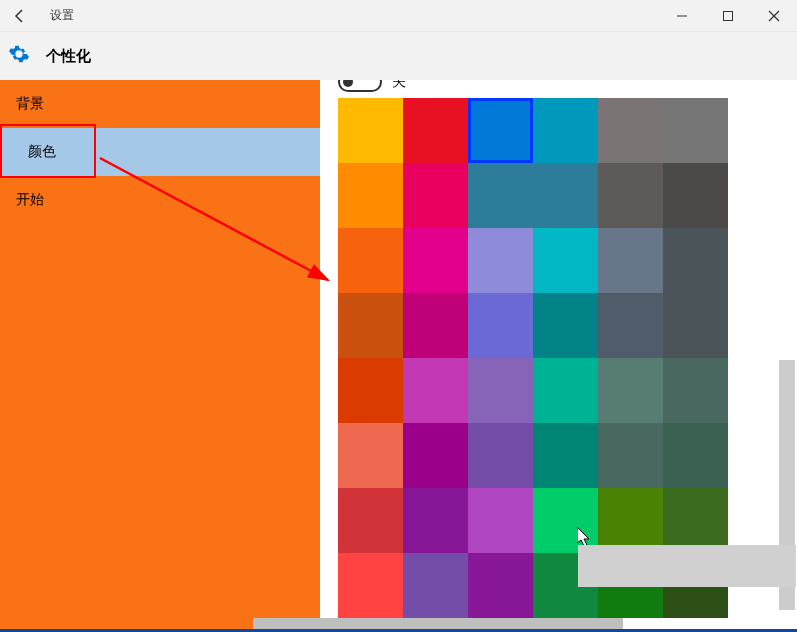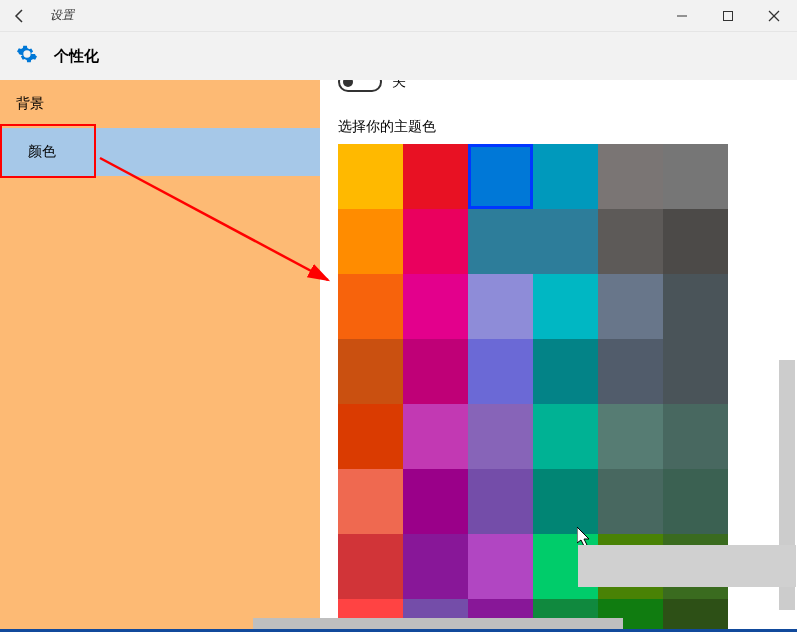--- a/index.html
+++ b/index.html
@@ -1,32 +1,32 @@
 <!DOCTYPE html>
 <html><head>
   <meta charset="utf-8">
   <style>
     * { margin: 0; padding: 0; box-sizing: border-box; font-family: 'Microsoft YaHei', 'Segoe UI', sans-serif; }
     body { width: 797px; height: 632px; background: #fff; overflow: hidden; position: relative; }
     
     .titlebar { height: 32px; display: flex; align-items: center; background: #f2f2f2; border-bottom: 1px solid #e5e5e5; }
     .back-btn { width: 40px; height: 32px; display: flex; align-items: center; justify-content: center; cursor: pointer; }
-    .title { font-size: 12px; color: #333; margin-left: 10px; font-style: italic; }
+    .title { font-size: 12px; color: #333; margin-left: 10px; }
     .window-controls { margin-left: auto; display: flex; }
     .win-btn { width: 46px; height: 32px; display: flex; align-items: center; justify-content: center; cursor: pointer; }
     
-    .header-row { height: 48px; display: flex; align-items: center; padding: 0 16px; background: #f2f2f2; }
+    .header-row { height: 48px; display: flex; align-items: center; padding: 0 8px; background: #f2f2f2; }
     .gear-icon { color: #0078d7; }
     .page-title { font-size: 15px; font-weight: 600; margin-left: 16px; color: #000; }
     .search-box { margin-left: auto; width: 300px; height: 30px; border: 1px solid #999; background: #fff; display: flex; align-items: center; padding: 0 8px; }
     .search-box input { border: none; outline: none; flex: 1; font-size: 13px; background: transparent; }
     .search-icon { color: #666; }
     
     .body-area { display: flex; height: calc(632px - 80px); background: #f2f2f2; position:relative; }
-    .sidebar { width: 320px; background: #fdba74; }
+    .sidebar { width: 320px; background: #f97316; }
     .sidebar-item { height: 48px; display: flex; align-items: center; padding-left: 16px; font-size: 14px; color: #000; cursor: pointer; }
     .sidebar-item.selected { background: #a6c8e8; padding-left: 28px; }
     
     .content { flex: 1; background: #fff; padding: 18px 0 0 18px; overflow: hidden; position: relative; }
     .toggle-remnant { position: absolute; top: -8px; left: 18px; display:flex; align-items:center; gap:10px;}
     .toggle-pill { width: 44px; height: 20px; border: 2px solid #333; border-radius: 12px; position: relative; }
     .toggle-pill::after { content:''; position:absolute; width:10px; height:10px; border-radius:50%; background:#333; left:3px; top:3px;}
     
     .section-label { font-size: 14px; color: #000; margin-top: 20px; margin-bottom: 8px; }
     .swatch-grid { display: grid; grid-template-columns: repeat(6, 65px); gap: 0; }
@@ -84,28 +84,30 @@
 
 <div class="body-area">
 
   <div class="sidebar">
     <div class="sidebar-item">
         <span>背景</span>
       </div>
     <div class="sidebar-item selected">
         <span>颜色</span>
       </div>
+    <div class="sidebar-item">
+        <span>开始</span>
+      </div>
   </div>
 
   <div class="content">
     <div class="toggle-remnant">
       <div class="toggle-pill"></div>
       <span style="font-size:14px;">关</span>
     </div>
-    <div class="section-label">选择你的主题色</div>
     <div class="swatch-grid" id="swatch-grid">
         <div class="swatch" style="background: rgb(255, 185, 0);"></div>
         <div class="swatch" style="background: rgb(232, 17, 35);"></div>
         <div class="swatch selected" style="background: rgb(0, 120, 215);"></div>
         <div class="swatch" style="background: rgb(0, 153, 188);"></div>
         <div class="swatch" style="background: rgb(122, 117, 116);"></div>
         <div class="swatch" style="background: rgb(118, 118, 118);"></div>
         <div class="swatch" style="background: rgb(255, 140, 0);"></div>
         <div class="swatch" style="background: rgb(234, 0, 94);"></div>
         <div class="swatch" style="background: rgb(45, 125, 154);"></div>

